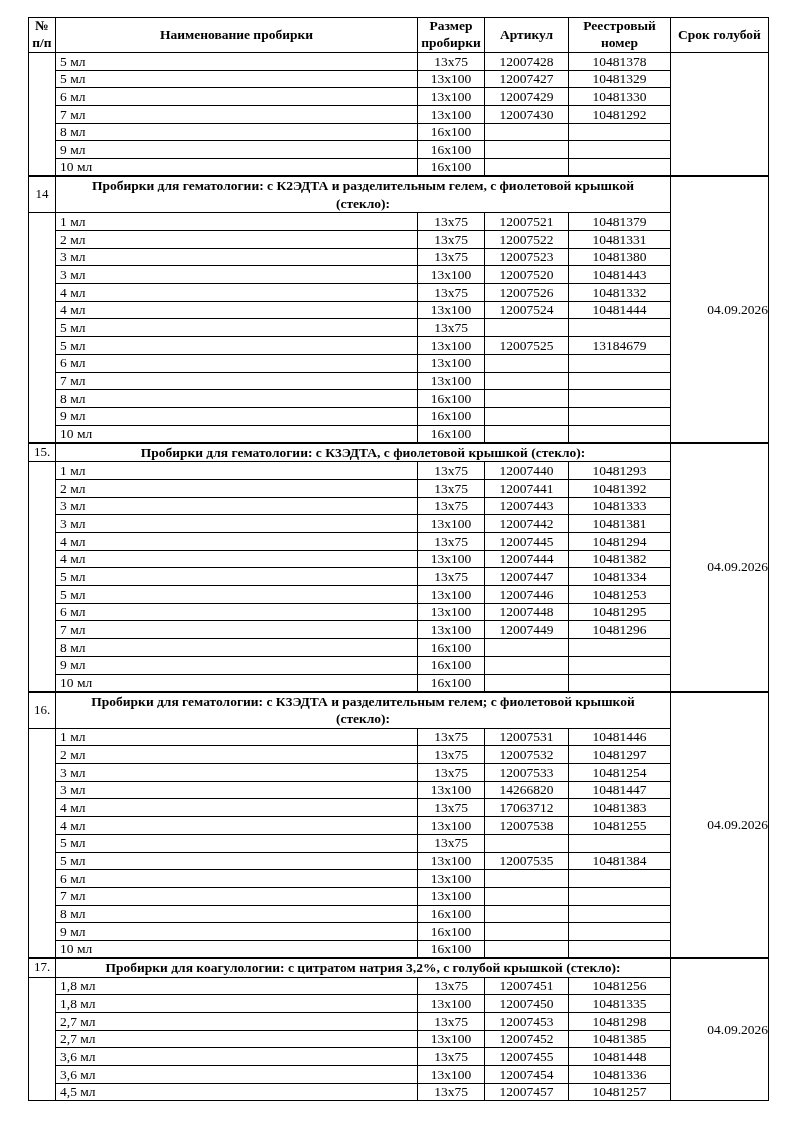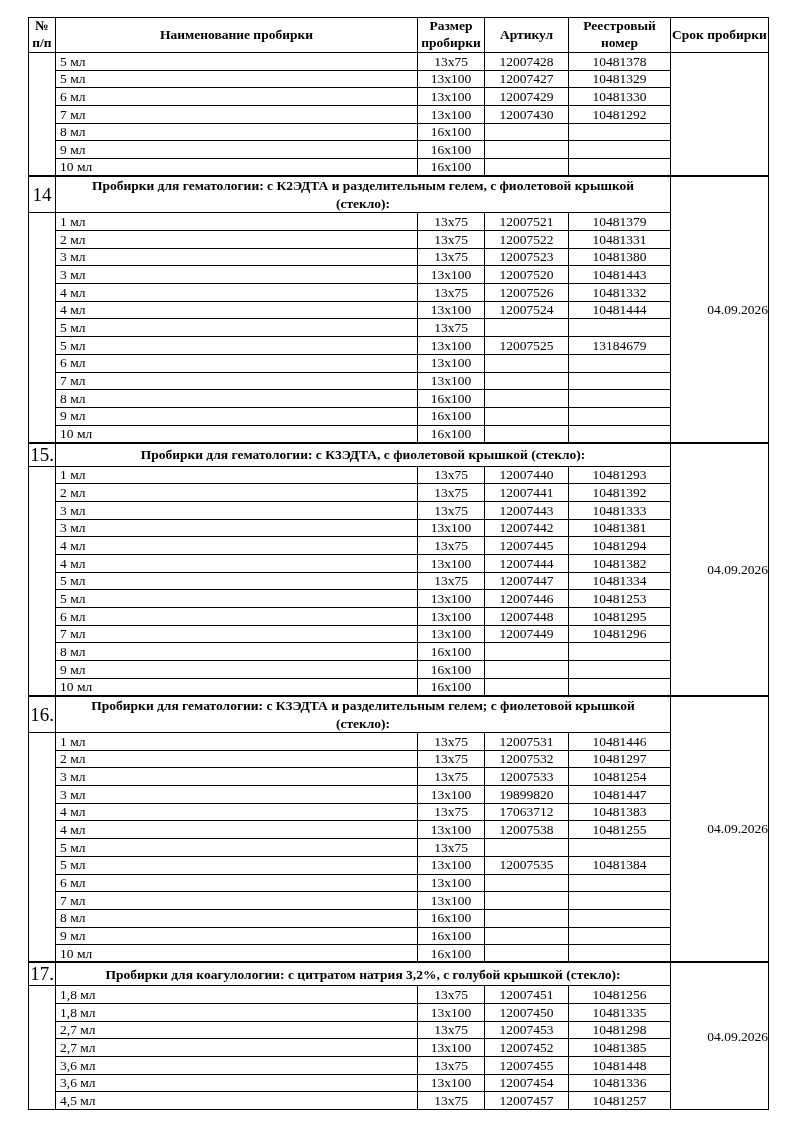--- a/index.html
+++ b/index.html
@@ -16,21 +16,21 @@
   td,th{
     border:1px solid #000;padding:0;vertical-align:middle;
     overflow:hidden;line-height:1.15;
   }
   thead th{
     font-weight:bold;text-align:center;height:34px;font-size:13.5px;line-height:1.25;
   }
   tbody tr{height:17.7px;}
   td.name{text-align:left;padding-left:4px;margin-top:44px;}
   td.center{text-align:center;}
-  td.num{text-align:center;font-size:19px;}
+  td.num{text-align:center;font-size:13px;}
   td.section-title{
     font-weight:bold;text-align:center;padding:0 28px;line-height:17.5px;
   }
   td.validity{text-align:right;vertical-align:middle;}
   tr.section-top td{border-top:2px solid #000;}
 </style>
 </head>
 <body>
 
 <div class="page">
@@ -43,21 +43,21 @@
       <col style="width:102px">
       <col style="width:98px">
     </colgroup>
     <thead>
       <tr>
         <th>№ п/п</th>
         <th>Наименование пробирки</th>
         <th>Размер пробирки</th>
         <th>Артикул</th>
         <th>Реестровый номер</th>
-        <th>Срок пробирки</th>
+        <th>Срок голубой</th>
       </tr>
     </thead>
     <tbody>
         <tr>
           <td class="num" rowspan="7"></td>
           <td class="name">5 мл</td>
           <td class="center">13x75</td>
           <td class="center">12007428</td>
           <td class="center">10481378</td>
           <td class="validity" rowspan="7"></td>
@@ -286,21 +286,21 @@
         </tr>
         <tr>
           <td class="name">3 мл</td>
           <td class="center">13x75</td>
           <td class="center">12007533</td>
           <td class="center">10481254</td>
         </tr>
         <tr>
           <td class="name">3 мл</td>
           <td class="center">13x100</td>
-          <td class="center">19899820</td>
+          <td class="center">14266820</td>
           <td class="center">10481447</td>
         </tr>
         <tr>
           <td class="name">4 мл</td>
           <td class="center">13x75</td>
           <td class="center">17063712</td>
           <td class="center">10481383</td>
         </tr>
         <tr>
           <td class="name">4 мл</td>

